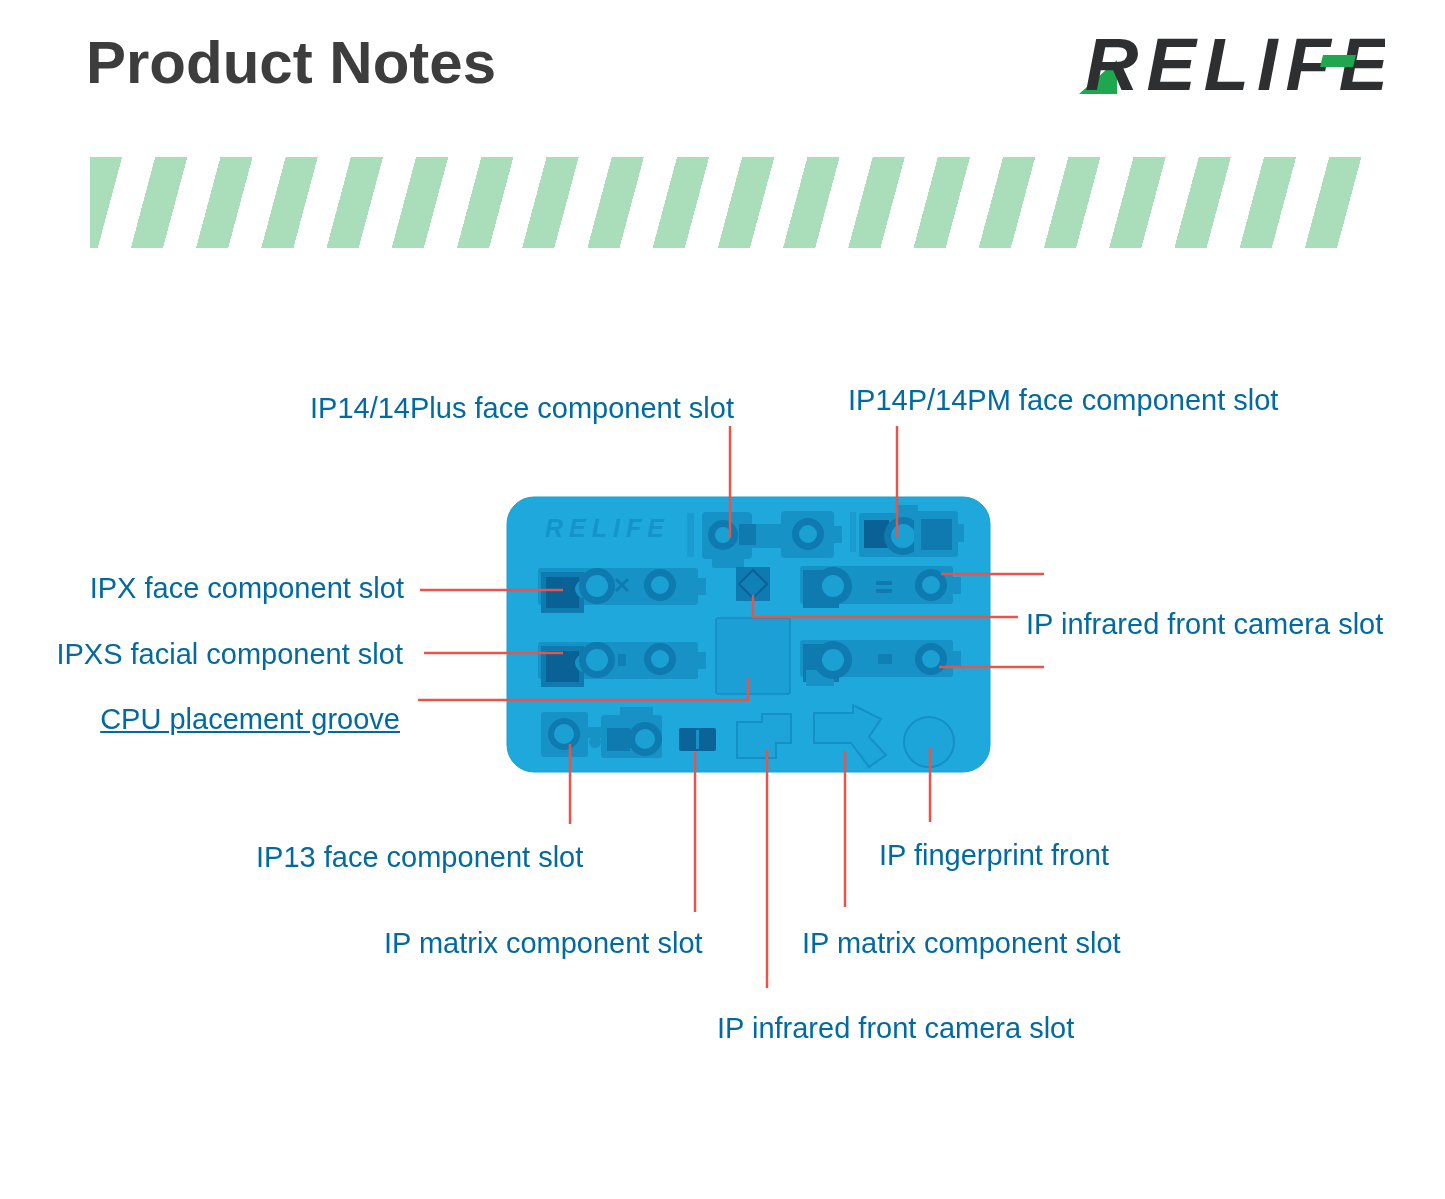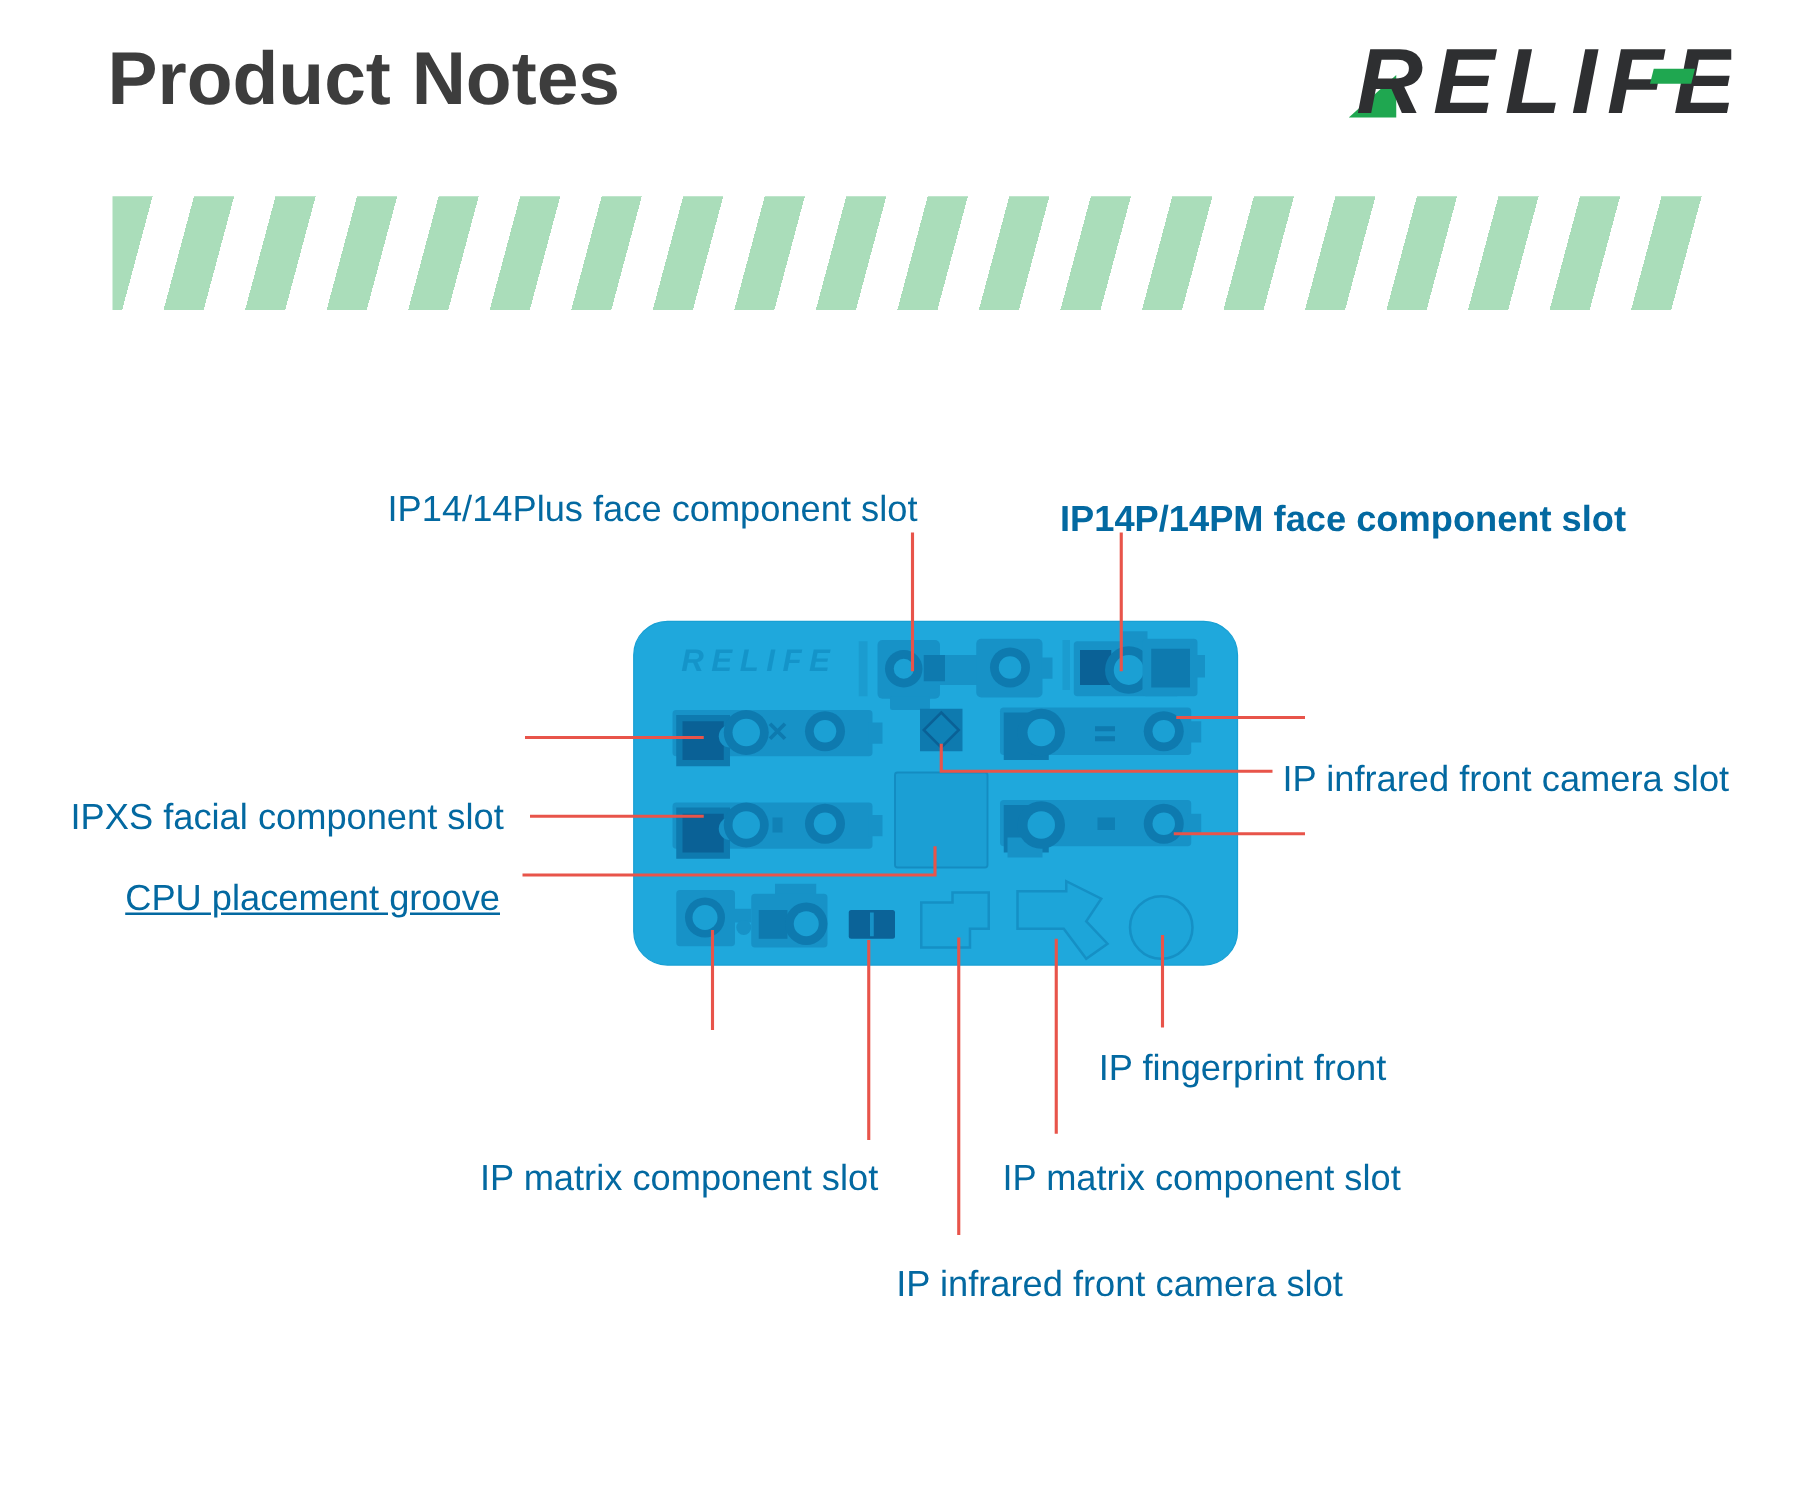--- a/index.html
+++ b/index.html
@@ -156,25 +156,27 @@
       <path d="M939,667 H1044"></path>
       <path d="M570,744 V824"></path>
       <path d="M695,752 V912"></path>
       <path d="M767,750 V988"></path>
       <path d="M845,751 V907"></path>
       <path d="M930,748 V822"></path>
     </g>
   </svg>
 
   <div class="label" style="left:310px;top:393px;">IP14/14Plus face component slot</div>
-  <div class="label" style="left:848px;top:401px;font-weight:bold;">IP14P/14PM face component slot</div>
+  <div class="label" style="left:848px;top:385px;">IP14P/14PM face component slot</div>
 
+  <div class="label right-align" style="right:1041px;top:573px;">IPX face component slot</div>
   <div class="label right-align" style="right:1042px;top:639px;text-align:center;">IPXS facial component slot</div>
   <div class="label right-align" style="right:1045px;top:704px;text-decoration:underline;">CPU placement groove</div>
 
   <div class="label" style="left:1026px;top:609px;">IP infrared front camera slot</div>
 
+  <div class="label" style="left:256px;top:842px;">IP13 face component slot</div>
   <div class="label" style="left:879px;top:840px;">IP fingerprint front</div>
   <div class="label" style="left:384px;top:928px;">IP matrix component slot</div>
   <div class="label" style="left:802px;top:928px;">IP matrix component slot</div>
   <div class="label" style="left:717px;top:1013px;">IP infrared front camera slot</div>
 
 </div>
 
 </body></html>

